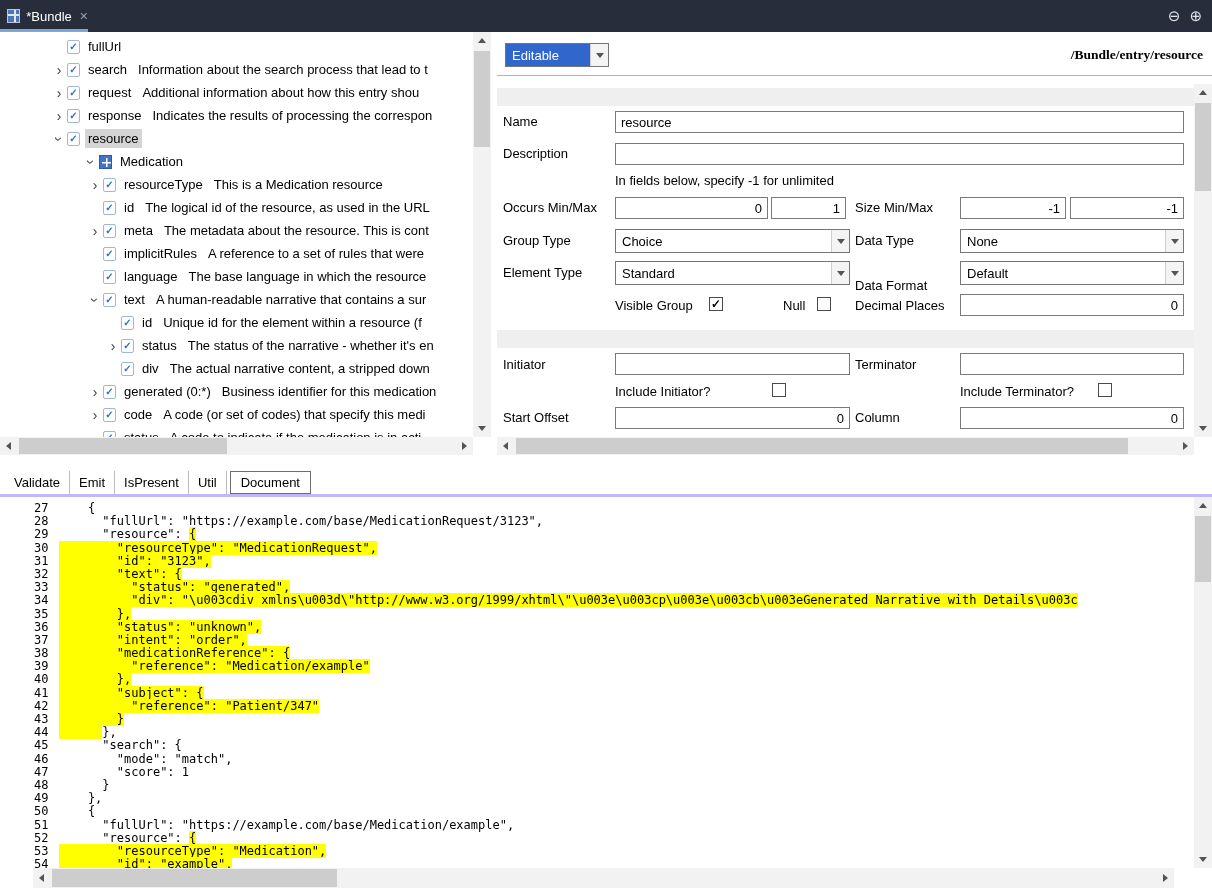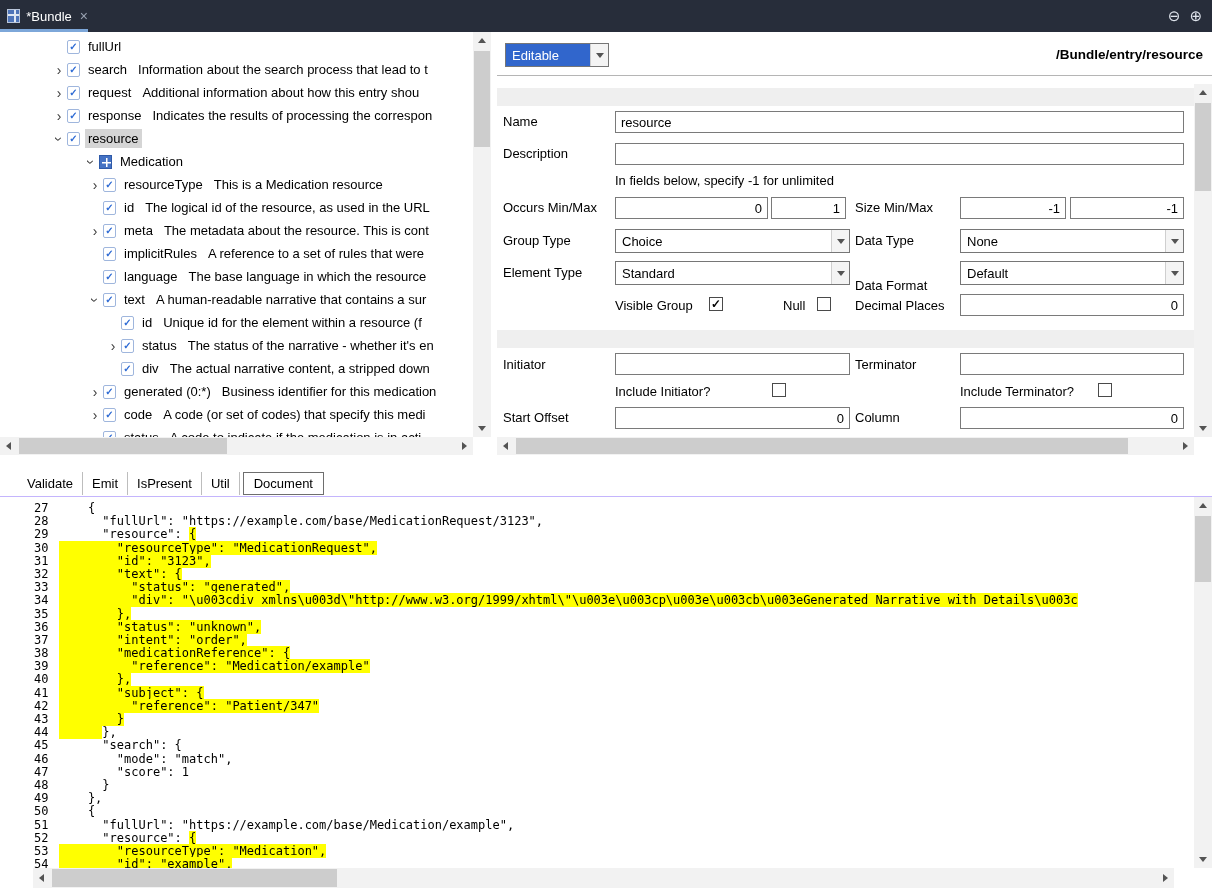--- a/index.html
+++ b/index.html
@@ -53,33 +53,33 @@
   .tlabel.sel{background:var(--selected-row);}
   .tdesc{margin-left:8px;color:#000;}
 
   
   .form-panel{position:absolute;top:32px;left:497px;width:715px;height:423px;background:#fff;}
   .form-header{position:absolute;top:0;left:0;right:0;height:44px;border-bottom:1px solid #b5b5b5;}
   .combo{position:absolute;height:24px;border:1px solid #767676;background:#fff;display:flex;align-items:stretch;}
   .combo-text{flex:1;display:flex;align-items:center;padding:0 6px;font-size:13px;white-space:nowrap;overflow:hidden;}
   .combo-text.blue{background:var(--selection-blue);color:#fff;}
   .combo-btn{width:18px;display:flex;align-items:center;justify-content:center;background:#f4f4f4;border-left:1px solid #cfcfcf;}
-  .res-path{position:absolute;right:9px;top:15px;font-weight:bold;font-size:13.5px;}
+  .res-path{position:absolute;right:9px;top:15px;font-weight:bold;font-size:13.5px;font-family:Liberation Serif, serif;}
   .form-body{position:absolute;top:44px;left:0;width:697px;height:361px;font-size:13px;overflow:hidden;}
   .grayband{position:absolute;left:0;right:0;height:18px;background:#efefef;}
   .fb-label{position:absolute;white-space:nowrap;}
   .fi{position:absolute;height:22px;border:1px solid #7a7a7a;font-size:13px;font-family:inherit;
       padding:0 5px;background:#fff;outline:none;}
   .fi.num{text-align:right;}
   .cb{position:absolute;width:14px;height:14px;border:1px solid #4a4a4a;background:#fff;
       font-size:12px;line-height:12px;text-align:center;font-weight:bold;}
 
   
-  .tabbar{position:absolute;top:470px;left:0;width:1212px;height:27px;border-bottom:1px solid #c4b5fd;
-    display:flex;align-items:center;padding-left:18px;background:#fff;}
+  .tabbar{position:absolute;top:470px;left:0;width:1212px;height:27px;border-bottom:3px solid #c4b5fd;
+    display:flex;align-items:center;padding-left:5px;background:#fff;}
   .tab{font-size:13px;padding:4px 9px;border-right:1px solid #bdbdbd;white-space:nowrap;}
   .tab.active{border:1px solid #6e6e6e;margin-left:3px;padding:3px 10px;background:#fff;}
 
   
   .code-panel{position:absolute;top:497px;left:0;width:1212px;height:371px;background:#fff;}
   .code-lines{position:absolute;top:0;left:0;right:18px;bottom:0;overflow:hidden;padding-top:5px;
     font-family:"DejaVu Sans Mono",monospace;font-size:12px;line-height:13.2px;}
   .cl{white-space:pre;height:13.2px;}
   .ln{display:inline-block;width:40px;margin-right:19px;text-align:right;padding-left:34px;}
   .seg{white-space:pre;}

